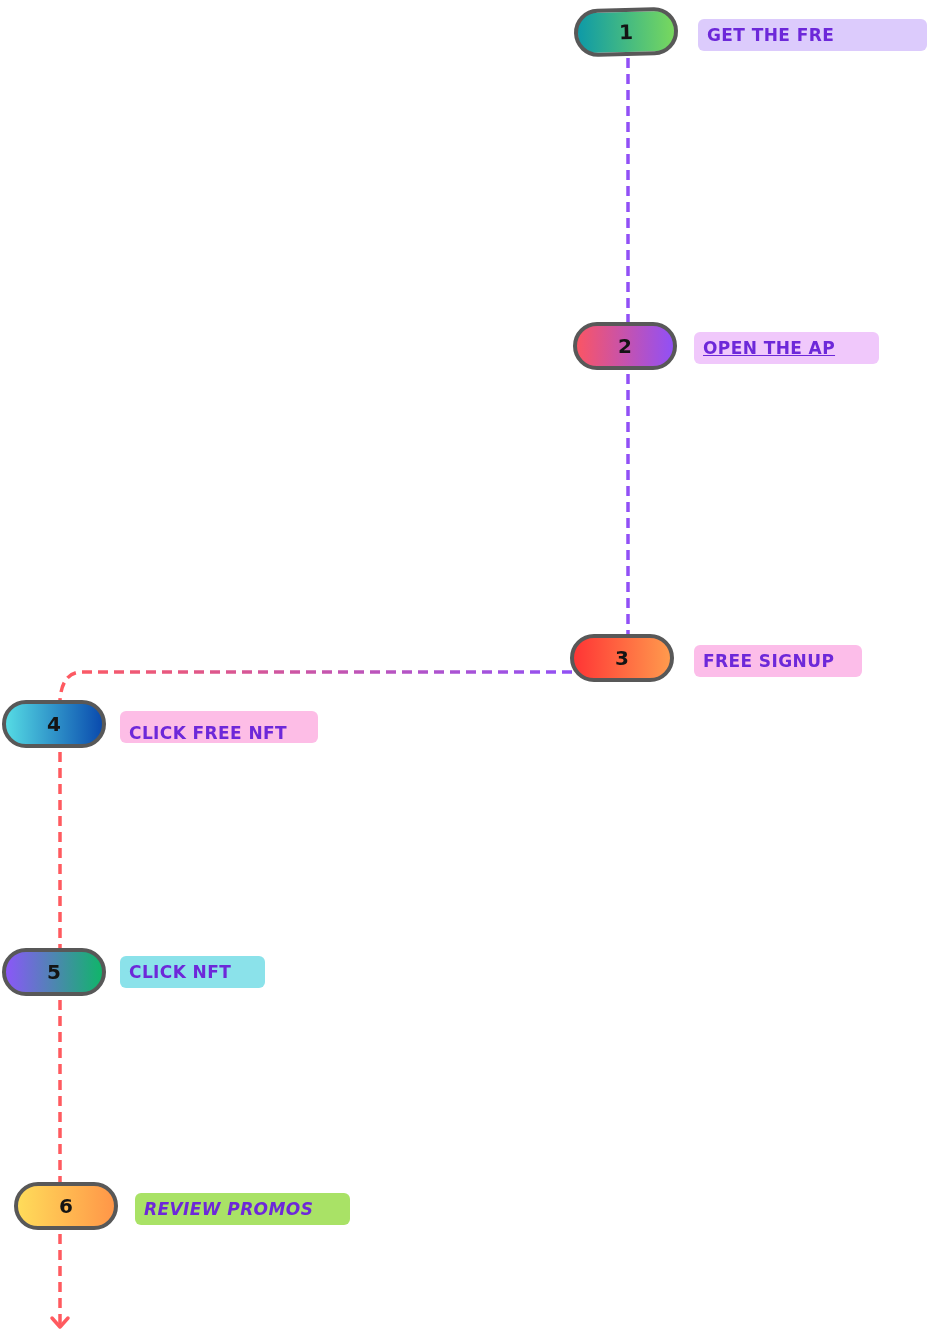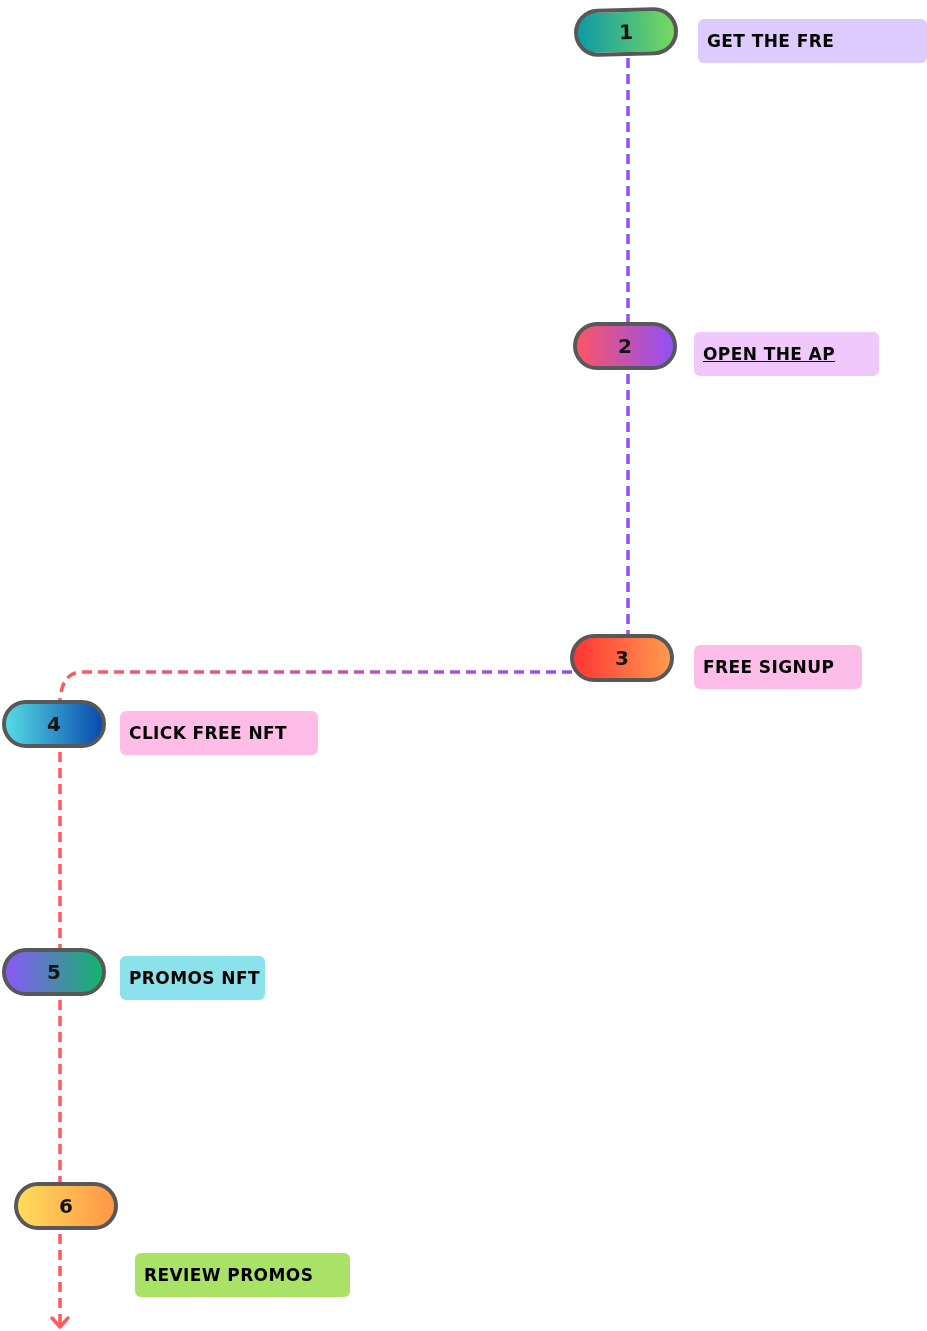--- a/index.html
+++ b/index.html
@@ -35,30 +35,30 @@
       display: flex;
       align-items: center;
       justify-content: center;
       font-weight: bold;
       font-size: 20px;
       color: #141414;
       cursor: pointer;
     }
     .label {
       position: absolute;
-      height: 44px;
+      height: 32px;
       border-radius: 6px;
       box-sizing: border-box;
       padding: 0 9px;
       display: flex;
       align-items: center;
       font-weight: bold;
       font-size: 17px;
       letter-spacing: 0.4px;
-      color: #000000;
+      color: #6d28d9;
       white-space: nowrap;
       overflow: hidden;
     }
   </style>
 </head>
 <body>
 
 <svg id="connectors" xmlns="http://www.w3.org/2000/svg" width="927" height="1331">
   <defs>
     <linearGradient id="h-grad" x1="0" y1="0" x2="1" y2="0">
@@ -99,34 +99,34 @@
   </div>
   <div class="label" style="left: 694px; top: 645px; width: 168px; background: rgb(252, 189, 233);">
     <span>FREE SIGNUP</span>
   </div>
 </div>
 
 <div class="step">
   <div class="pill" style="left: 2px; top: 700px; background: linear-gradient(90deg, rgb(85, 219, 228), rgb(10, 75, 174));">
     <span>4</span>
   </div>
-  <div class="label" style="left: 120px; top: 711px; width: 198px; background: rgb(253, 189, 230);">
+  <div class="label" style="left: 120px; top: 711px; width: 198px; background: rgb(253, 189, 230); align-items: flex-end;">
     <span>CLICK FREE NFT</span>
   </div>
 </div>
 
 <div class="step">
   <div class="pill" style="left: 2px; top: 948px; background: linear-gradient(90deg, rgb(139, 87, 248), rgb(16, 181, 106));">
     <span>5</span>
   </div>
   <div class="label" style="left: 120px; top: 956px; width: 145px; background: rgb(139, 226, 234);">
-    <span>PROMOS NFT</span>
+    <span>CLICK NFT</span>
   </div>
 </div>
 
 <div class="step">
   <div class="pill" style="left: 14px; top: 1182px; background: linear-gradient(90deg, rgb(255, 220, 90), rgb(255, 150, 72));">
     <span>6</span>
   </div>
-  <div class="label" style="left: 135px; top: 1253px; width: 215px; background: rgb(169, 226, 102);">
+  <div class="label" style="left: 135px; top: 1193px; width: 215px; background: rgb(169, 226, 102); font-style: italic;">
     <span>REVIEW PROMOS</span>
   </div>
 </div>
 
 </body></html>

